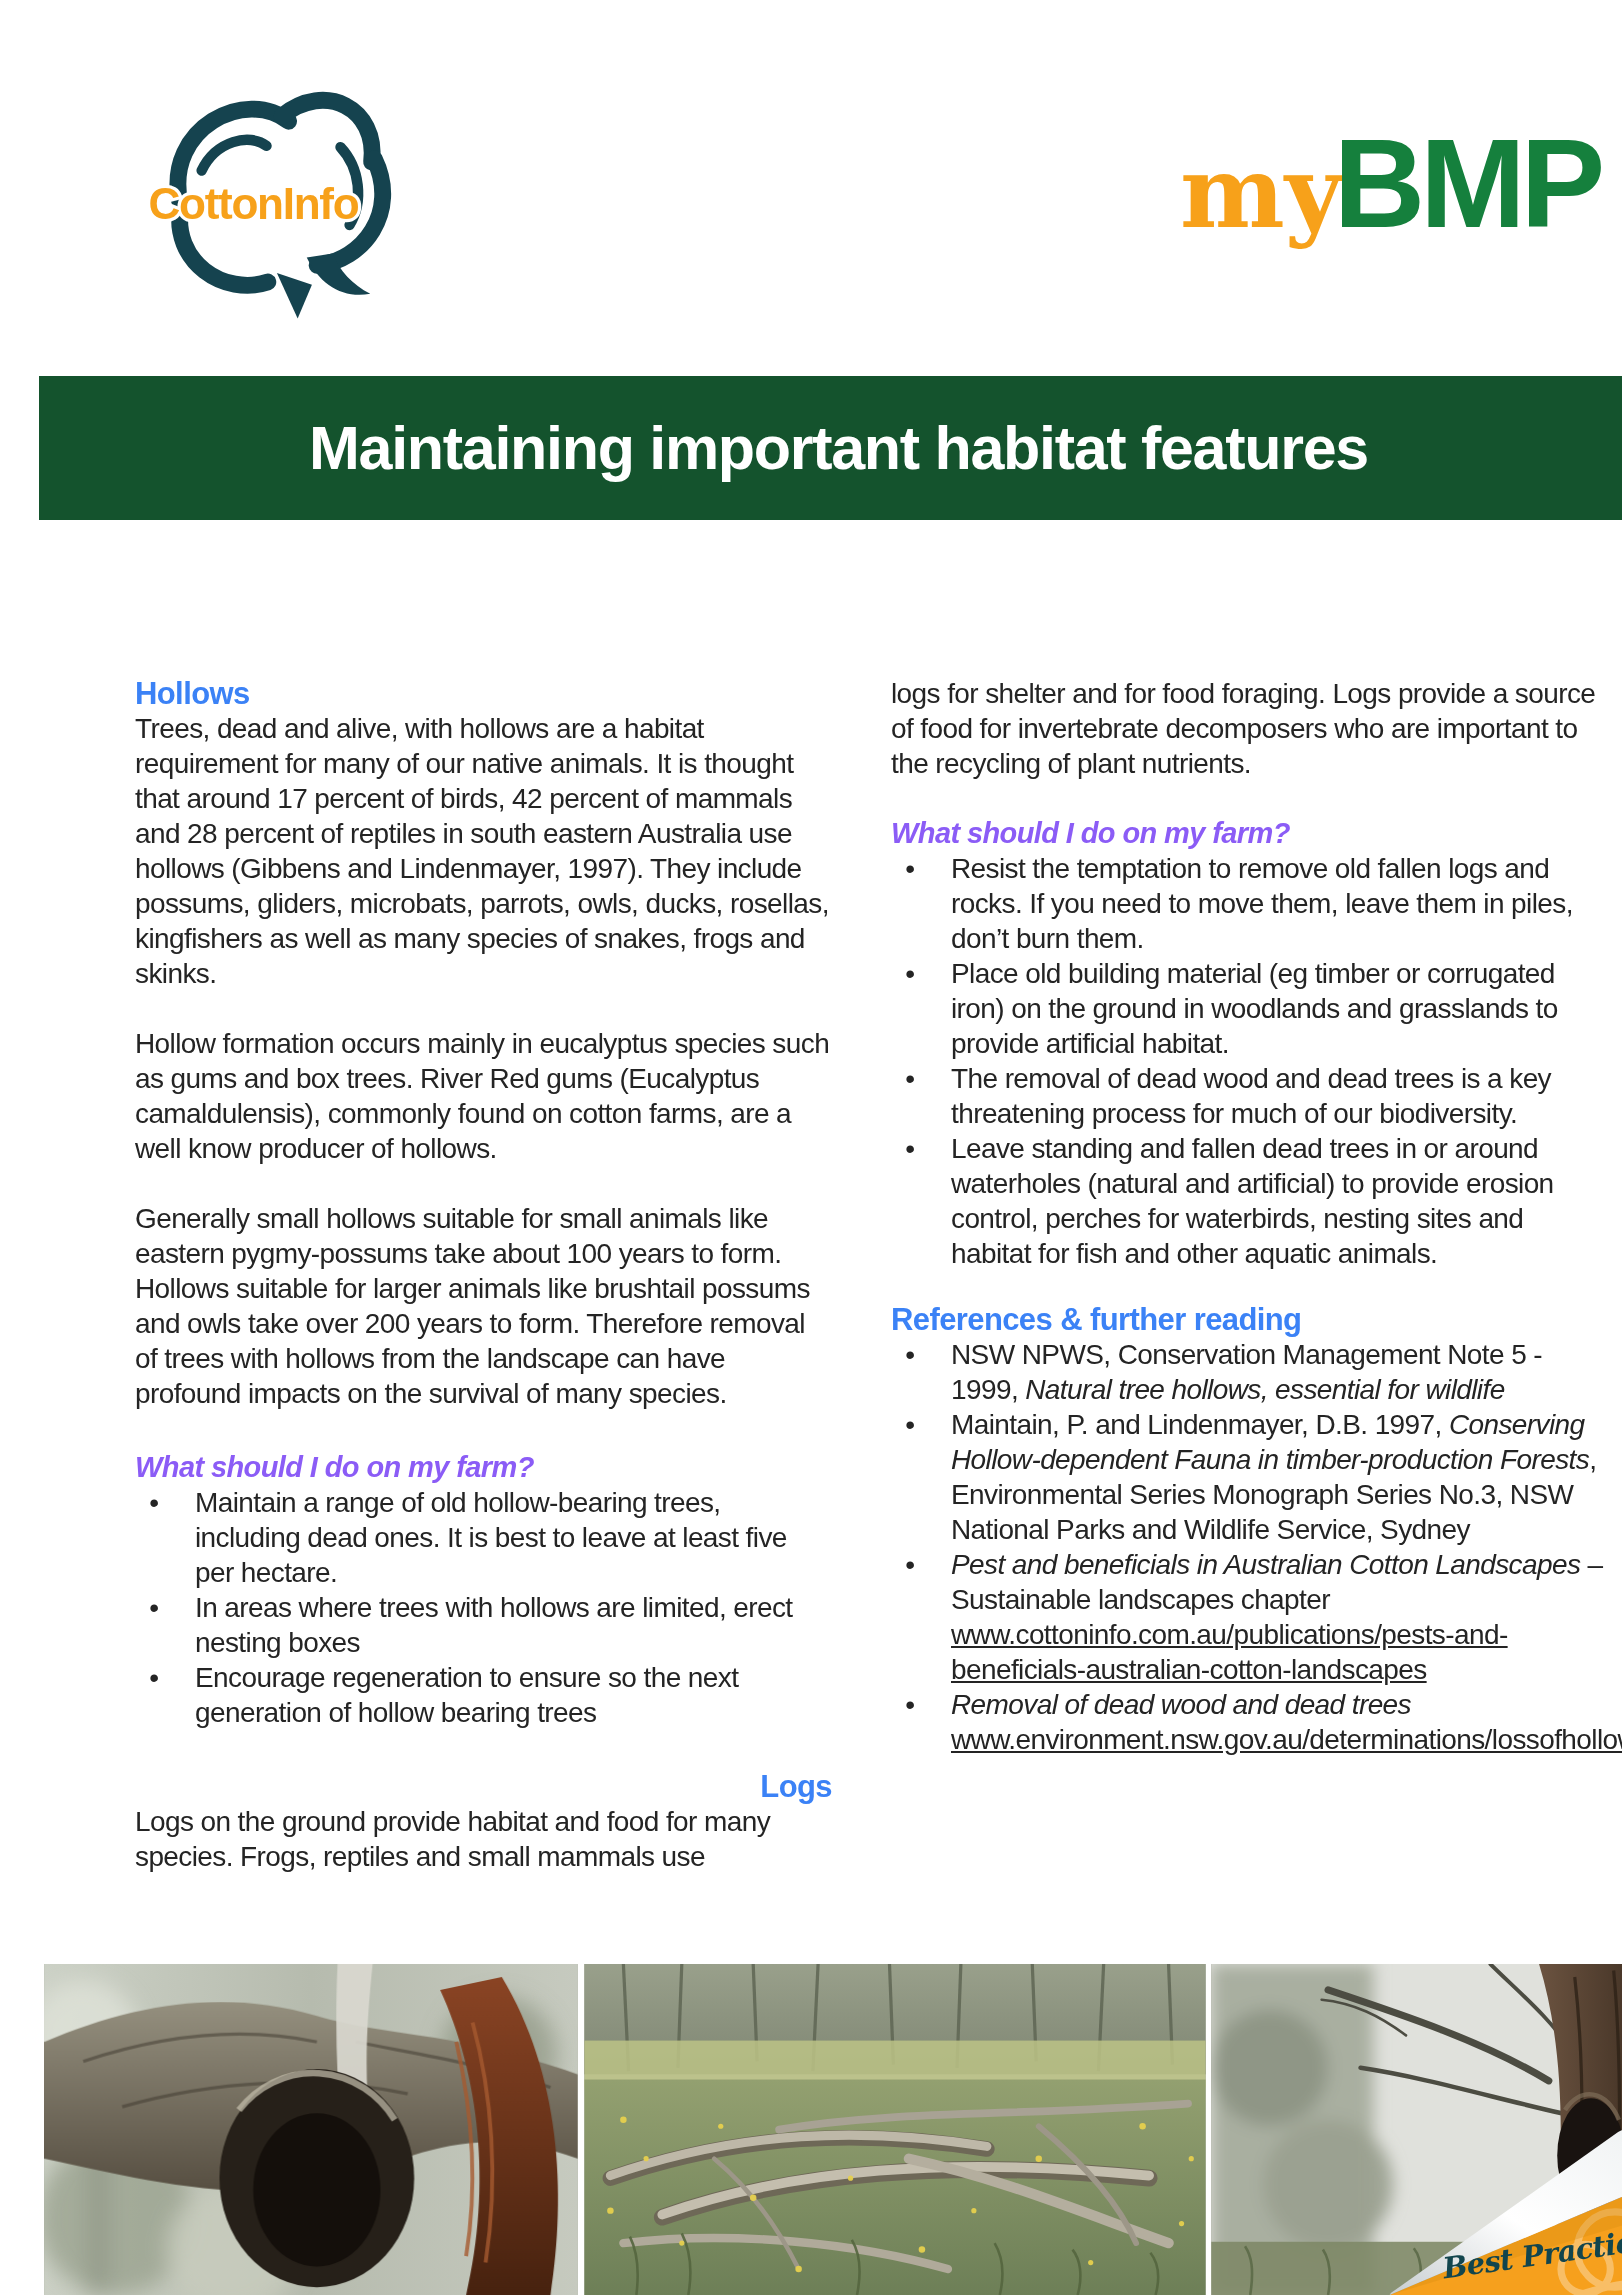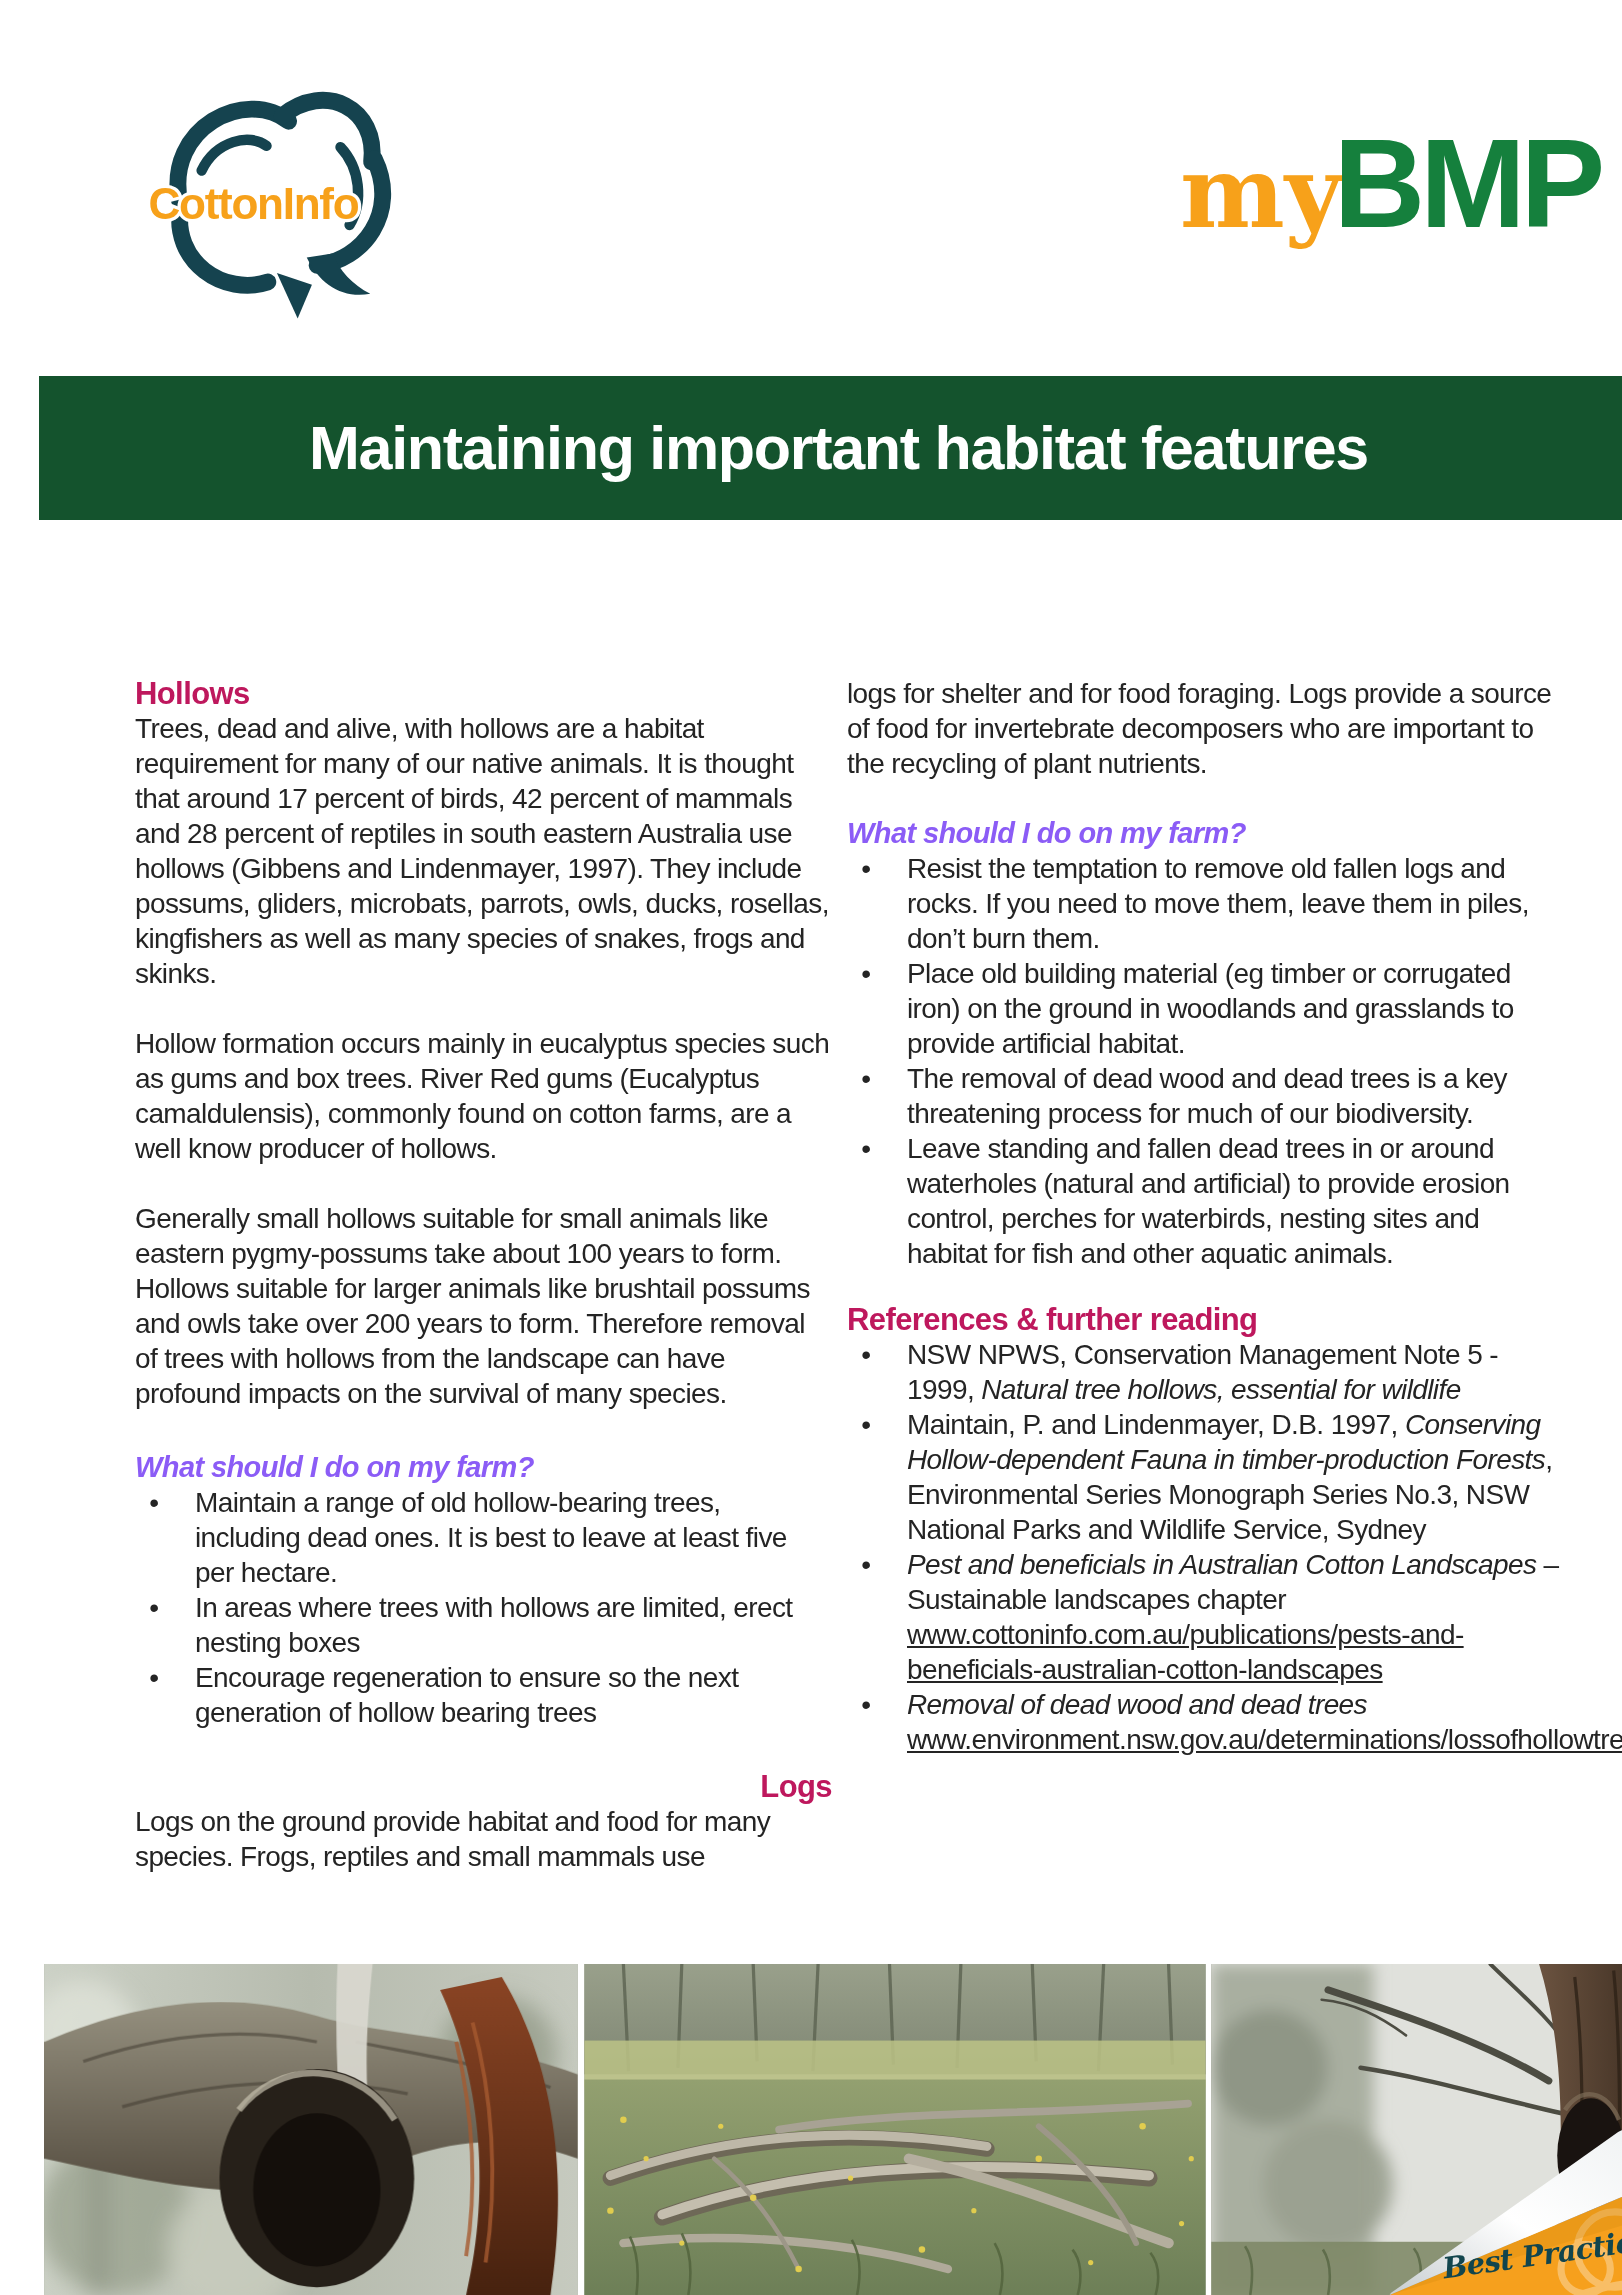--- a/index.html
+++ b/index.html
@@ -26,23 +26,23 @@
     position:absolute; left:0; top:376px; width:1599px; height:144px;
     background:#14532d; display:flex; align-items:center; justify-content:center;
   }
   .banner-title {
     color:#ffffff; font-weight:bold; font-size:61px; letter-spacing:-1.3px;
   }
 
   
   .col { position:absolute; top:676px; font-size:28px; line-height:35px; letter-spacing:-0.6px; }
   .col-left  { left:96px;  width:697px; }
-  .col-right { left:808px; width:712px; }
+  .col-right { left:852px; width:712px; }
   .col p { margin:0 0 35px 0; }
-  .sec-head { font-size:31px; font-weight:bold; color:#be185d; margin:0; line-height:35px; }
+  .sec-head { font-size:31px; font-weight:bold; color:#3b82f6; margin:0; line-height:35px; }
   .farm-head { font-size:29px; font-weight:bold; font-style:italic; color:#8b5cf6; margin:39px 0 0 0; line-height:35px; }
   .mt-sec { margin-top:39px;text-align:right; }
   .mt-ref { margin-top:31px; }
   .bullet { position:relative; padding-left:60px; }
   .dot { position:absolute; left:14.3px; top:0; }
   .it { font-style:italic; }
   .un { text-decoration:underline; }
 
   
   .photo { position:absolute; top:1964px; height:331px; overflow:hidden; background:#b9beb1; }

